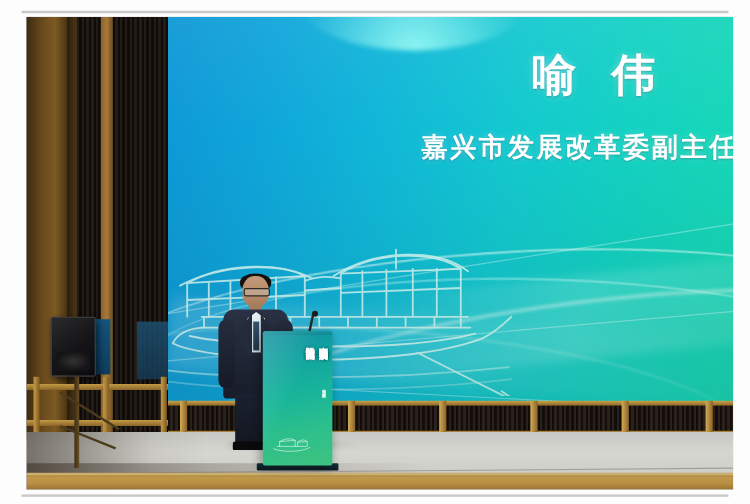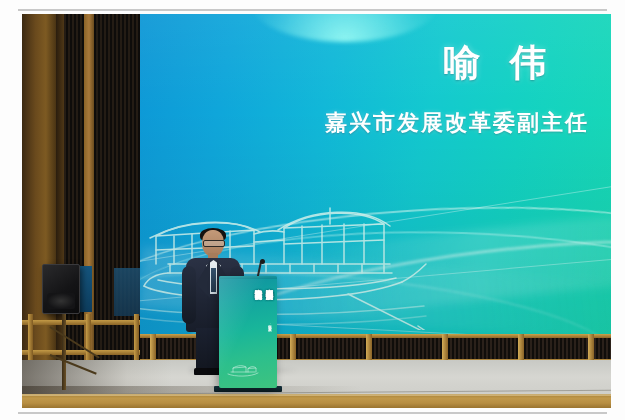--- a/index.html
+++ b/index.html
@@ -203,21 +203,21 @@
     font-family:"Liberation Serif",serif;
     font-size:37px;
     font-weight:700;
     letter-spacing:10px;
     color:#ffffff;
     text-shadow:0 0 6px rgba(255,255,255,.35),0 1px 2px rgba(0,40,60,.35);
     white-space:nowrap;
   }
   .speaker-title{
     position:absolute;left:185px;top:94px;width:290px;
-    text-align:left;
+    text-align:right;
     font-family:"Liberation Serif",serif;
     font-size:22px;
     font-weight:700;
     letter-spacing:2px;
     color:#ffffff;
     text-shadow:0 0 5px rgba(255,255,255,.28),0 1px 2px rgba(0,40,60,.3);
     white-space:nowrap;
   }
 
   

